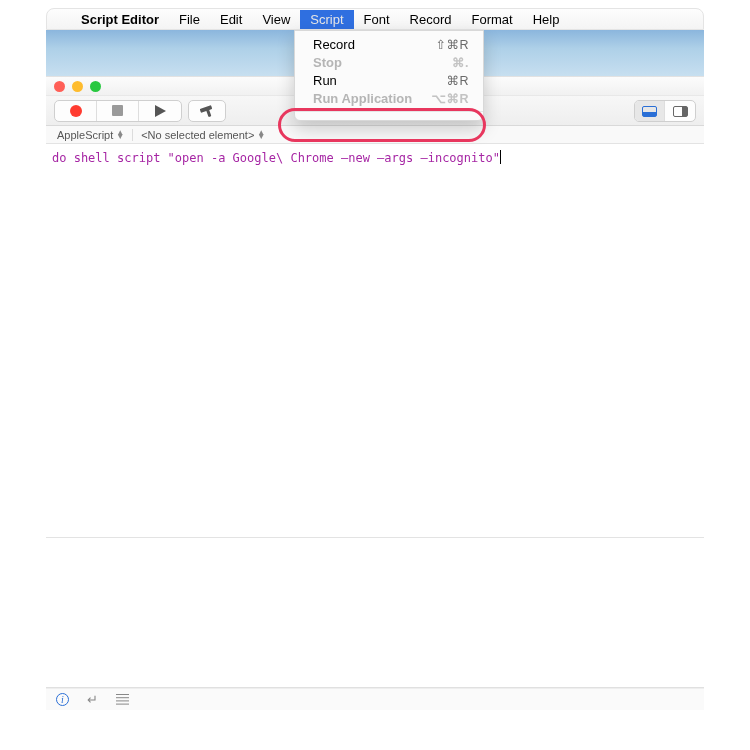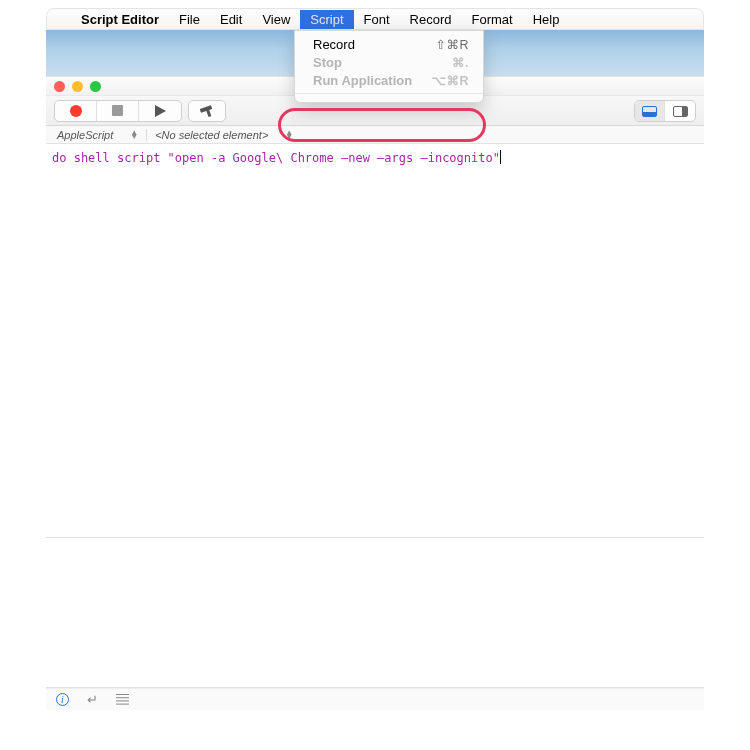--- a/index.html
+++ b/index.html
@@ -194,23 +194,22 @@
   .popupbar {
     height: 18px;
     background: #f9f9f9;
     border-bottom: 1px solid #e3e3e3;
     display: flex; align-items: center;
     font-size: 11px;
     color: #555;
     padding: 0 6px;
   }
   .popupbar .pop {
-    display: flex; align-items: center; gap: 17px;
+    display: flex; align-items: center; gap: 3px;
     padding: 0 5px;
-    font-style: italic;
   }
   .popupbar .arrows {
     font-size: 8px; line-height: 4px; color: #888;
     display: flex; flex-direction: column;
   }
   .popupbar .divider {
     width: 1px; height: 12px; background: #dcdcdc; margin: 0 3px;
   }
 
   
@@ -282,20 +281,24 @@
 
 <div class="dropdown">
   <div class="row">
     <span>Record</span>
     <span class="shortcut">⇧⌘R</span>
   </div>
   <div class="row disabled">
     <span>Stop</span>
     <span class="shortcut">⌘.</span>
   </div>
+  <div class="row">
+    <span>Run</span>
+    <span class="shortcut">⌘R</span>
+  </div>
   <div class="row disabled">
     <span>Run Application</span>
     <span class="shortcut">⌥⌘R</span>
   </div>
   <div class="sep"></div>
 </div>
 
 <div class="highlight-oval"></div>
 
 <div class="desktop"></div>

